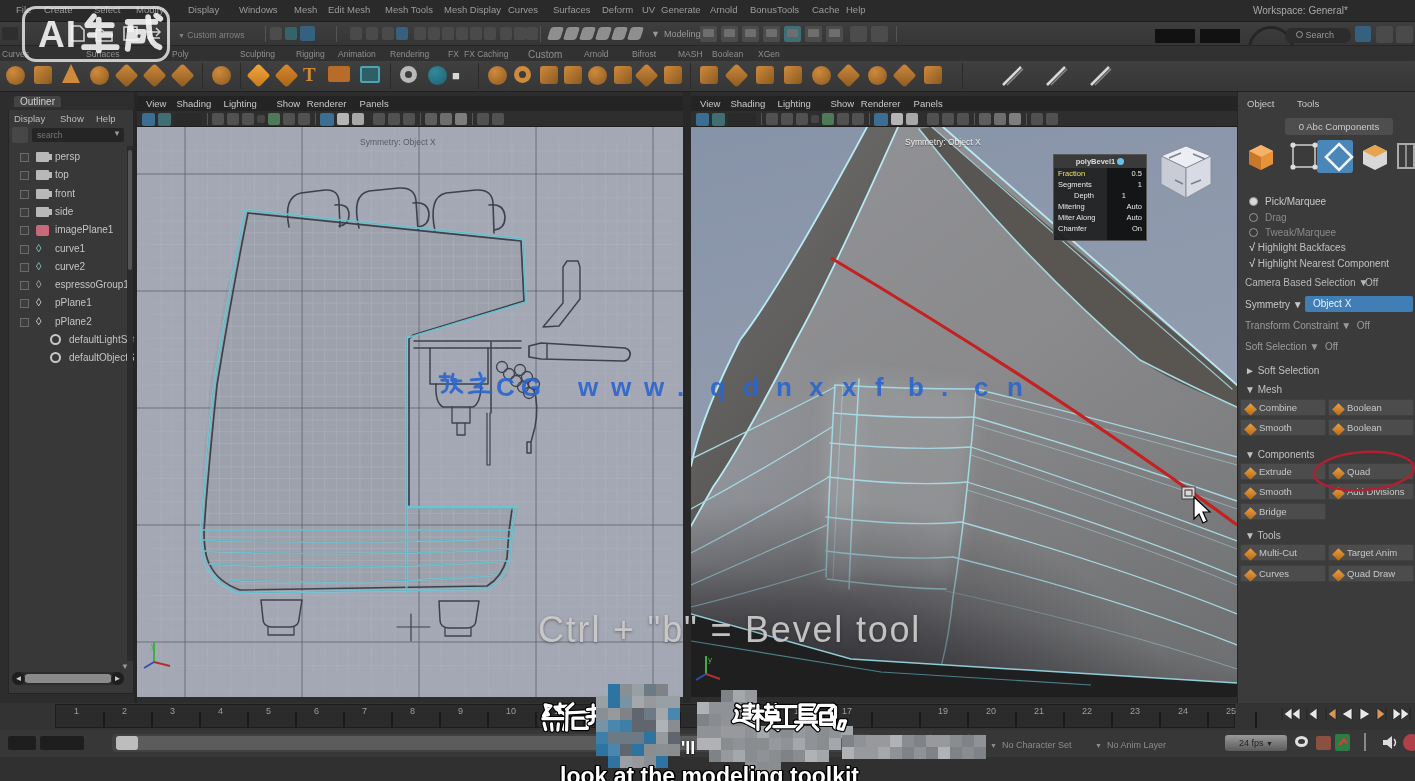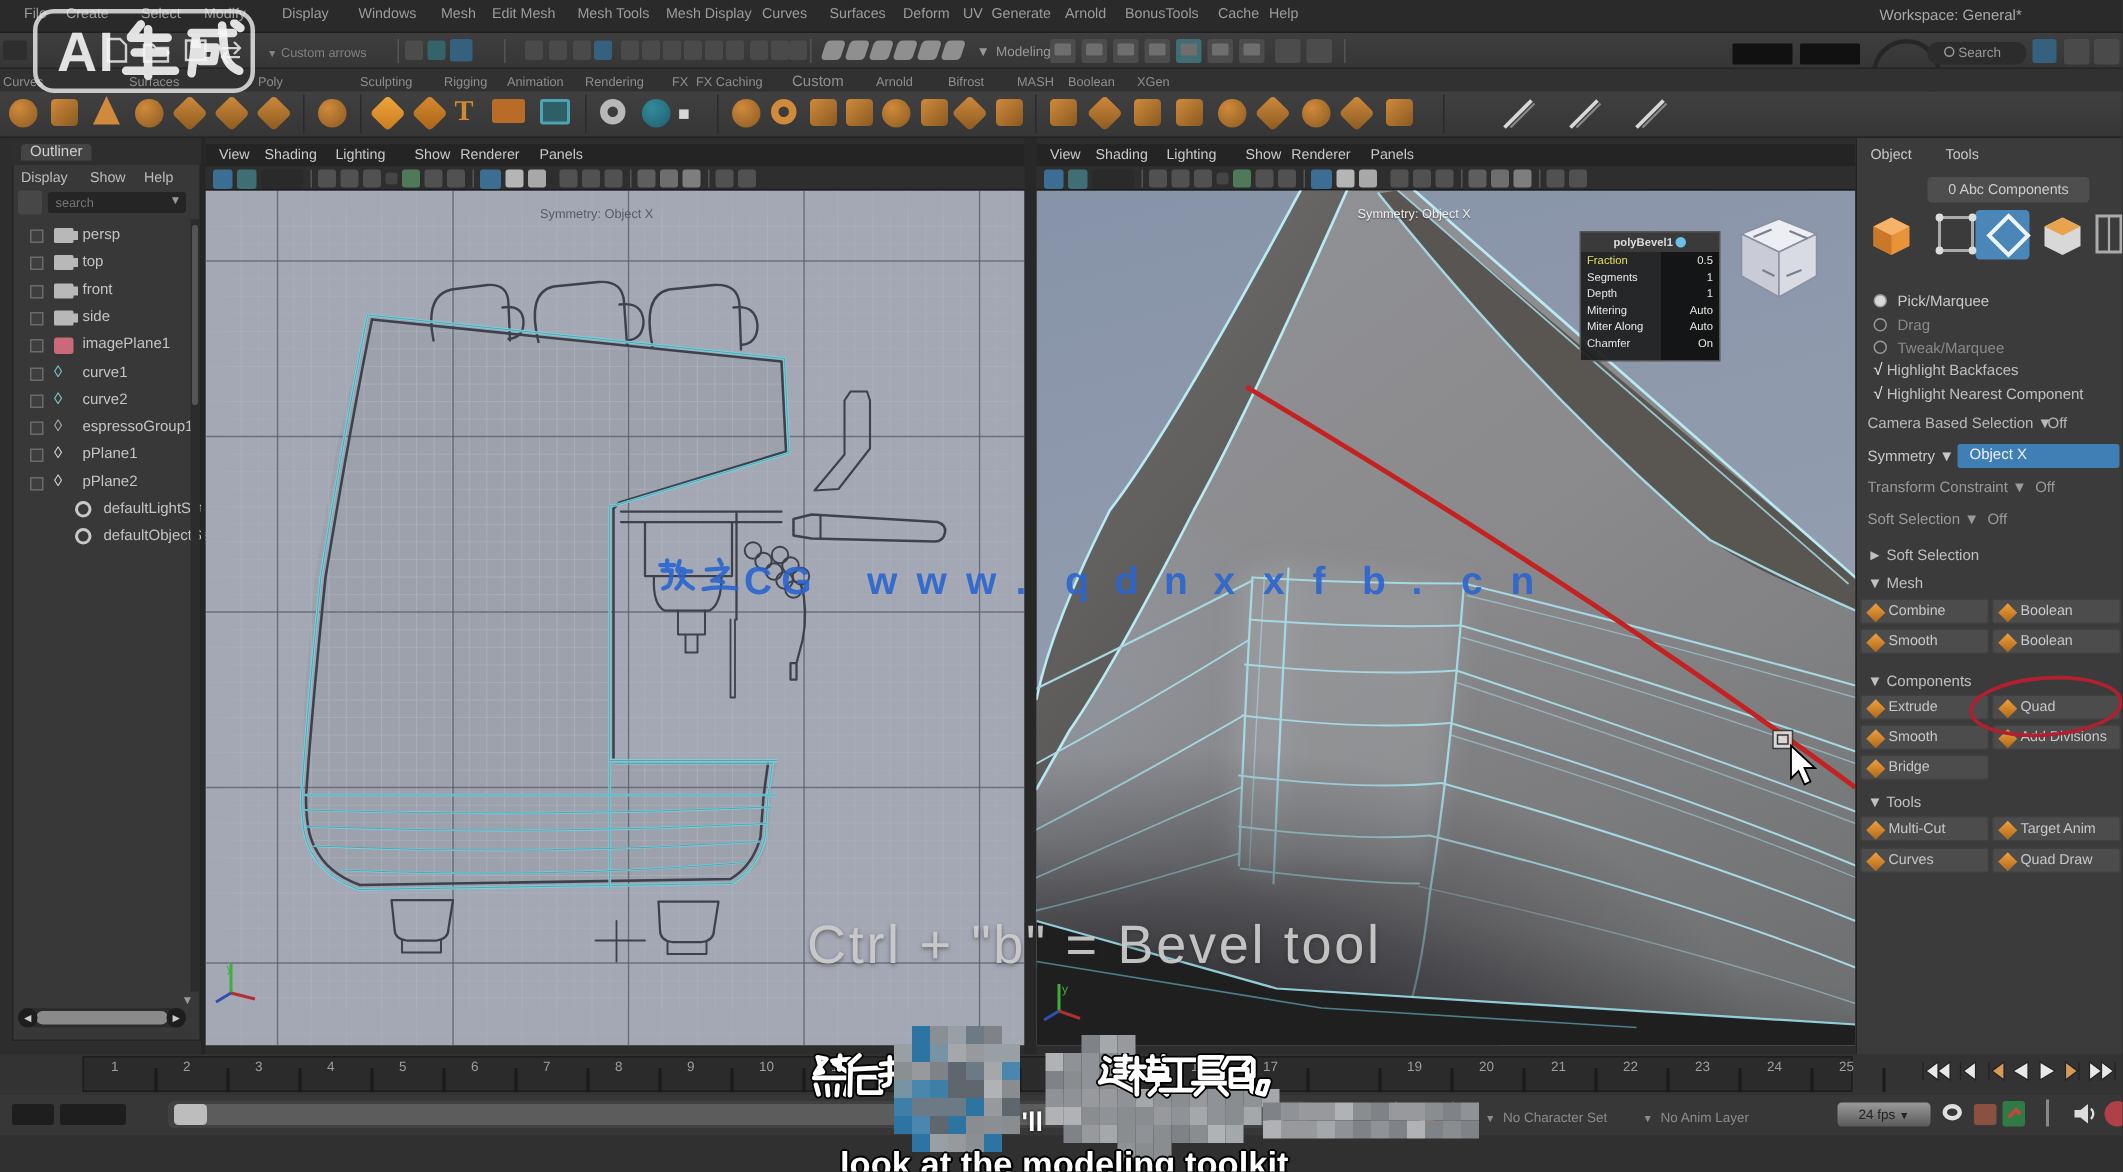--- a/index.html
+++ b/index.html
@@ -450,21 +450,21 @@
       <path d="M0,487 L160,532 L546,556 L546,570 L0,570 Z" fill="#1f1f1f"></path>
       <path d="M0,487 L160,532 L546,556" fill="none" stroke="#9adeea" stroke-width="1.5" opacity="0.9"></path>
       <path d="M0,514 L190,545 L400,558" fill="none" stroke="#5fa8b6" stroke-width="1.1" opacity="0.7"></path>
       <path d="M140,131 Q370,268 546,398" stroke="#c42121" stroke-width="3.2" fill="none"></path>
     </svg>
 <div class="abs" style="left:905px;top:137px;font-size:8.5px;color:#f0f0f0;text-shadow:0 1px 1px rgba(0,0,0,0.5);">Symmetry: Object X</div>
 <div class="abs" style="left:1053px;top:154px;width:94px;height:87px;background:linear-gradient(90deg,rgba(30,30,30,0.93) 58%,rgba(14,14,14,0.95) 58%);border:1px solid #555;font-size:7.5px;color:#e8e8e8;">
       <div style="height:13px;background:#3a3a3a;text-align:center;line-height:13px;color:#ddd;font-weight:bold;">polyBevel1 <span style="display:inline-block;width:7px;height:7px;border-radius:50%;background:#6ac0e8;vertical-align:-1px;"></span></div>
       <div style="padding:1px 4px;"><span style="color:#e8e060;">Fraction</span><span style="float:right;">0.5</span></div>
       <div style="padding:1px 4px;">Segments<span style="float:right;">1</span></div>
-      <div style="padding:1px 4px;">Depth<span style="float:right;">1</span></div>
+      <div style="padding:1px 20px;">Depth<span style="float:right;">1</span></div>
       <div style="padding:1px 4px;">Mitering<span style="float:right;">Auto</span></div>
       <div style="padding:1px 4px;">Miter Along<span style="float:right;">Auto</span></div>
       <div style="padding:1px 4px;">Chamfer<span style="float:right;">On</span></div>
     </div>
 <svg class="abs" style="left:1155px;top:140px;" width="62" height="66">
       <g stroke="#8a90a0" stroke-width="1" fill="#dde0e8">
       <path d="M31 6 L56 16 L31 28 L6 16 Z" fill="#eceef4"></path>
         <path d="M6 16 L31 28 L31 58 L6 44 Z" fill="#c9ccd6"></path>
         <path d="M56 16 L31 28 L31 58 L56 44 Z" fill="#d8dbe4"></path>
       </g>

